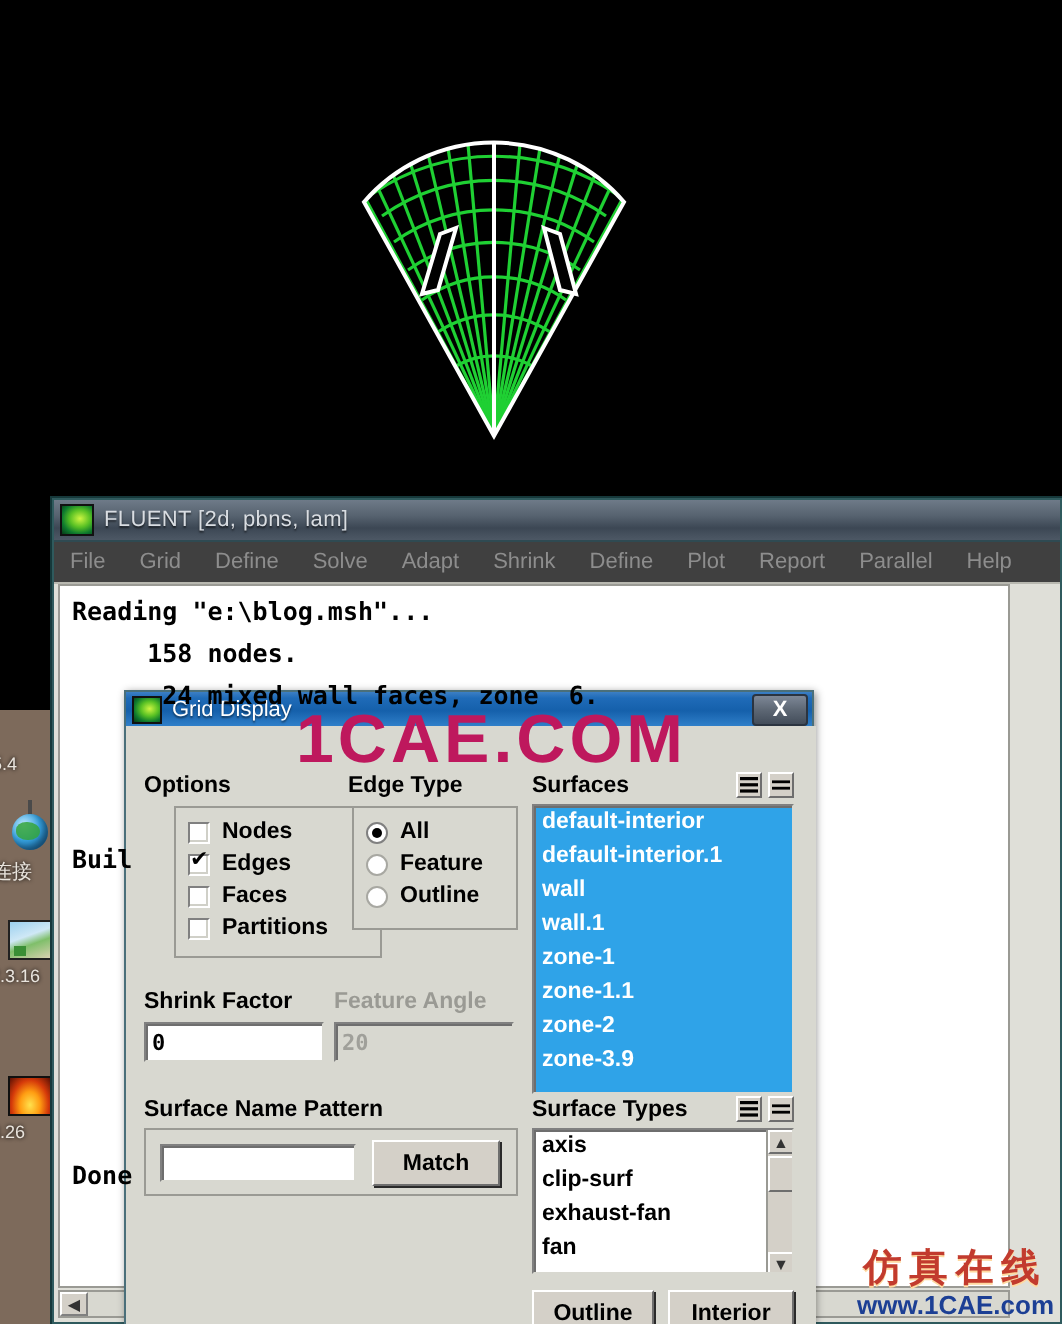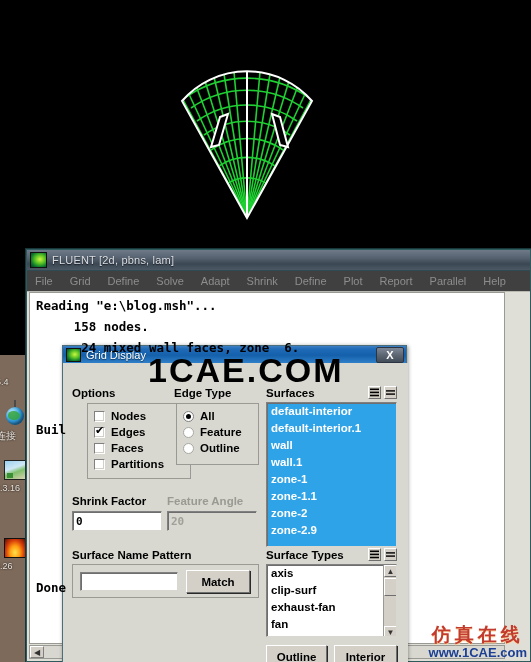--- a/index.html
+++ b/index.html
@@ -97,21 +97,21 @@
   .console-text {
     position: relative;
     font-family: "DejaVu Sans Mono", "Liberation Mono", monospace;
     font-size: 12.5px; font-weight: bold; color: #000;
     padding: 4px 6px; line-height: 17px; white-space: pre;
     z-index: 2;
   }
   .console-wm {
     position: absolute; left: 118px; top: 58px;
     font-family: "Liberation Sans", sans-serif;
-    font-size: 34px; font-weight: bold; color: #000000;
+    font-size: 34px; font-weight: bold; color: #be185d;
     letter-spacing: 2px; z-index: 1; user-select:none;
   }
   .console-hscroll {
     position: absolute; left: 2px; bottom: 2px; width: 476px; height: 14px;
     background: #d8d8d0; border: 1px solid #9a9a94; box-sizing: border-box;
     display: flex; align-items: center;
   }
   .hs-arrow {
     width: 14px; height: 12px; background: #d4d0c8;
     border: 1px solid #fff; border-right-color:#808080; border-bottom-color:#808080;
@@ -453,21 +453,21 @@
           </svg>
       </div>
       <div class="listbox selected-list" style="left:203px; top:39px; width:131px; height:145px;">
         <div class="list-row">default-interior</div>
         <div class="list-row">default-interior.1</div>
         <div class="list-row">wall</div>
         <div class="list-row">wall.1</div>
         <div class="list-row">zone-1</div>
         <div class="list-row">zone-1.1</div>
         <div class="list-row">zone-2</div>
-        <div class="list-row">zone-2.9</div>
+        <div class="list-row">zone-3.9</div>
       </div>
 
       <div class="sec-label" style="left:203px; top:186px;">Surface Types</div>
       <div class="mini-btn" style="left:305px; top:185px;">
         <svg width="9" height="9" viewBox="0 0 9 9">
             <rect x="0" y="0.5" width="9" height="1.6" fill="#000"></rect>
             <rect x="0" y="3.6" width="9" height="1.6" fill="#000"></rect>
             <rect x="0" y="6.7" width="9" height="1.6" fill="#000"></rect>
           </svg>
       </div>

